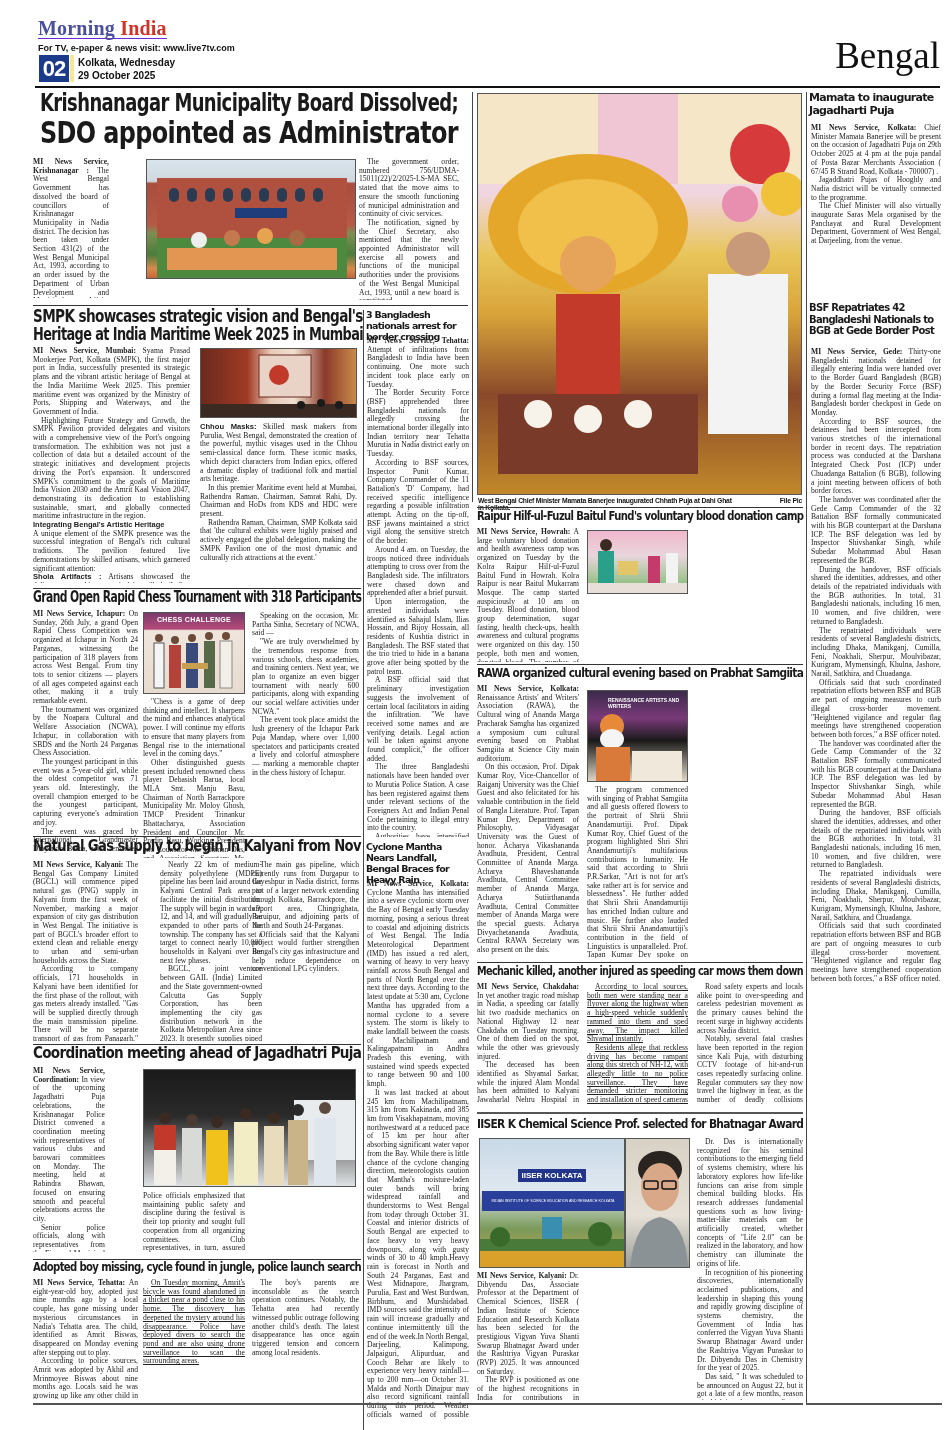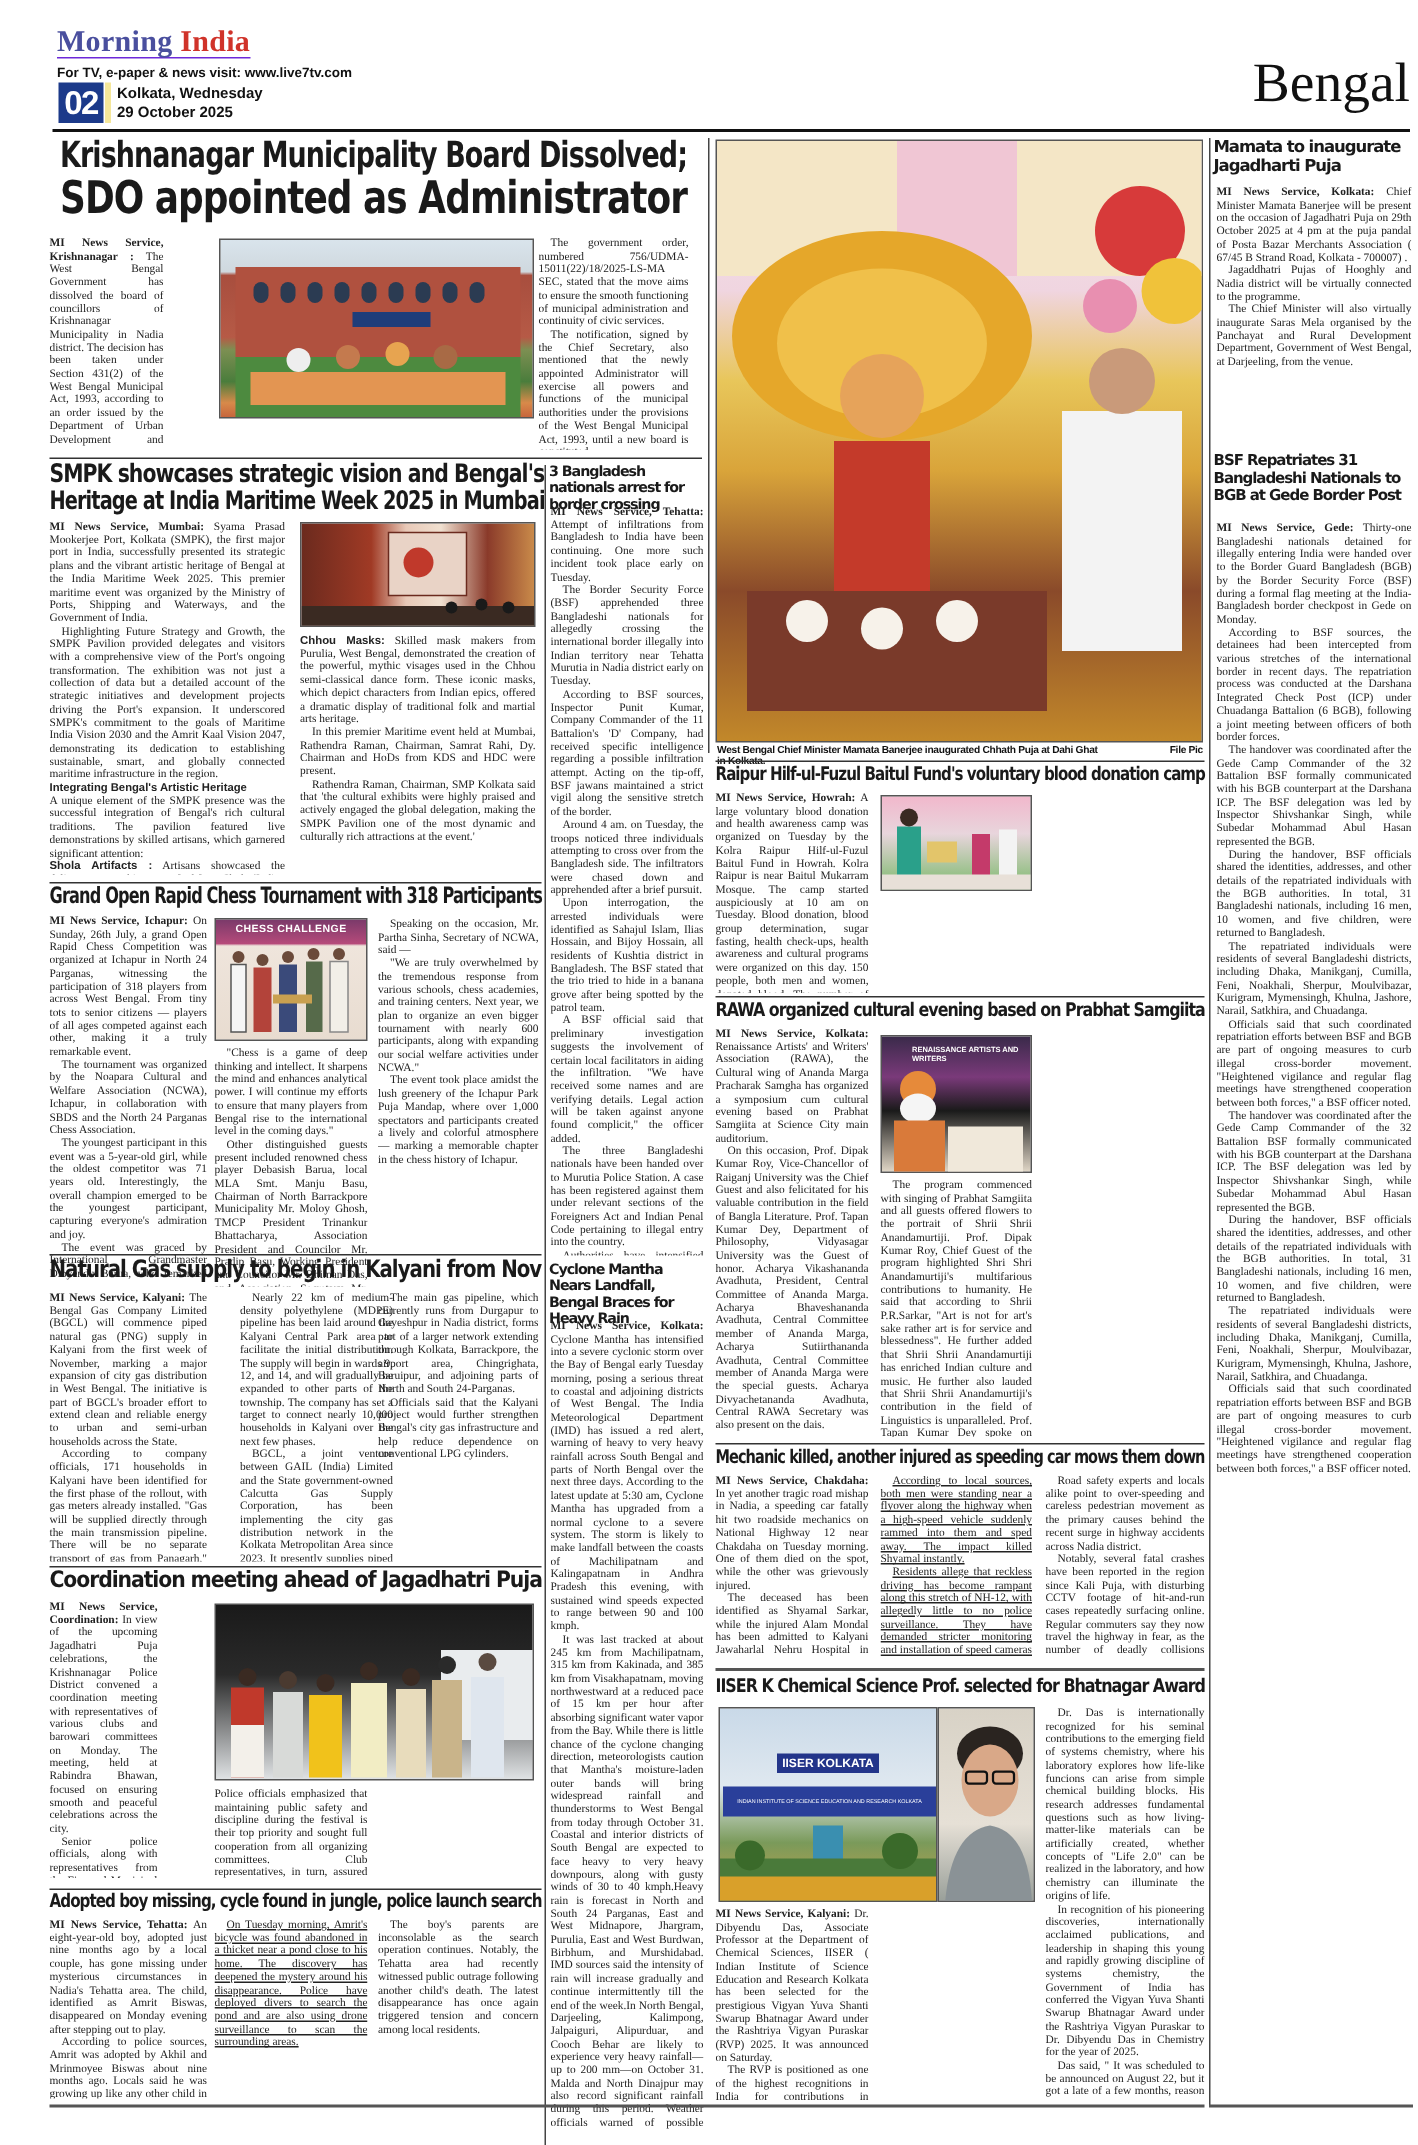--- a/index.html
+++ b/index.html
@@ -76,21 +76,21 @@
     <rect x="10" y="78" width="190" height="42" fill="#4d8a3f"></rect>
     <rect x="20" y="88" width="170" height="22" fill="#e39552"></rect>
     <circle cx="52" cy="80" r="8" fill="#eee"></circle>
       <circle cx="85" cy="78" r="8" fill="#c47a4e"></circle>
       <circle cx="118" cy="76" r="8" fill="#e7a450"></circle>
       <circle cx="150" cy="78" r="8" fill="#a86a45"></circle>
   </svg>
 </div>
 <div class="abs col" style="left:112px; top:283px; width:104px; height:24px;"></div>
 <div class="abs col" style="left:359px; top:158px; width:100px; height:142px;">
-  <p>The government order, numbered 756/UDMA-15011(22)/18/2025-LS-MA SEC, stated that the move aims to ensure the smooth functioning of municipal administration and continuity of civic services.</p>
+  <p>The government order, numbered 756/UDMA-15011(22)/2/2025-LS-MA SEC, stated that the move aims to ensure the smooth functioning of municipal administration and continuity of civic services.</p>
   <p>The notification, signed by the Chief Secretary, also mentioned that the newly appointed Administrator will exercise all powers and functions of the municipal authorities under the provisions of the West Bengal Municipal Act, 1993, until a new board is constituted.</p>
 </div>
 
 <div class="abs rule-h" style="left:33px; top:305px; width:435px;"></div>
 
 <div class="abs hl" style="left: 33px; top: 308px; width: 412px; font-size: 17px; transform: scaleX(0.800971); text-align: left;">SMPK showcases strategic vision and Bengal's</div>
 <div class="abs hl" style="left: 33px; top: 326px; width: 435px; font-size: 17px; transform: scaleX(0.758621); text-align: left;">Heritage at India Maritime Week 2025 in Mumbai</div>
 <div class="abs col" style="left:33px; top:347px; width:157px; height:236px;">
   <p class="first"><span class="byline">MI News Service, Mumbai:</span> <span>Syama Prasad Mookerjee Port, Kolkata (SMPK), the first major port in India, successfully presented its strategic plans and the vibrant artistic heritage of Bengal at the India Maritime Week 2025. This premier maritime event was organized by the Ministry of Ports, Shipping and Waterways, and the Government of India.</span></p>
   <p>Highlighting Future Strategy and Growth, the SMPK Pavilion provided delegates and visitors with a comprehensive view of the Port's ongoing transformation. The exhibition was not just a collection of data but a detailed account of the strategic initiatives and development projects driving the Port's expansion. It underscored SMPK's commitment to the goals of Maritime India Vision 2030 and the Amrit Kaal Vision 2047, demonstrating its dedication to establishing sustainable, smart, and globally connected maritime infrastructure in the region.</p>
@@ -336,21 +336,21 @@
   <p>Das said, " It was scheduled to be announced on August 22, but it got a late of a few months, reason of which is unknown to me."</p>
 </div>
 
 <div class="abs rule-v" style="left:806px; top:92px; height:1312px;"></div>
 <div class="abs sub-hl" style="left:809px; top:92px; width:132px; font-size:11px;">Mamata to inaugurate Jagadharti Puja</div>
 <div class="abs col" style="left:811px; top:124px; width:130px; height:173px;">
   <p class="first"><span class="byline">MI News Service, Kolkata:</span> <span>Chief Minister Mamata Banerjee will be present on the occasion of Jagadhatri Puja on 29th October 2025 at 4 pm at the puja pandal of Posta Bazar Merchants Association ( 67/45 B Strand Road, Kolkata - 700007) .</span></p>
   <p>Jagaddhatri Pujas of Hooghly and Nadia district will be virtually connected to the programme.</p>
   <p>The Chief Minister will also virtually inaugurate Saras Mela organised by the Panchayat and Rural Development Department, Government of West Bengal, at Darjeeling, from the venue.</p>
 </div>
-<div class="abs sub-hl" style="left:809px; top:302px; width:132px; font-size:10px;">BSF Repatriates 31 Bangladeshi Nationals to BGB at Gede Border Post</div>
+<div class="abs sub-hl" style="left:809px; top:302px; width:132px; font-size:10px;">BSF Repatriates 42 Bangladeshi Nationals to BGB at Gede Border Post</div>
 <div class="abs col" style="left:811px; top:348px; width:130px; height:1052px;">
   <p class="first"><span class="byline">MI News Service, Gede:</span> <span>Thirty-one Bangladeshi nationals detained for illegally entering India were handed over to the Border Guard Bangladesh (BGB) by the Border Security Force (BSF) during a formal flag meeting at the India-Bangladesh border checkpost in Gede on Monday.</span></p>
   <p>According to BSF sources, the detainees had been intercepted from various stretches of the international border in recent days. The repatriation process was conducted at the Darshana Integrated Check Post (ICP) under Chuadanga Battalion (6 BGB), following a joint meeting between officers of both border forces.</p>
   <p>The handover was coordinated after the Gede Camp Commander of the 32 Battalion BSF formally communicated with his BGB counterpart at the Darshana ICP. The BSF delegation was led by Inspector Shivshankar Singh, while Subedar Mohammad Abul Hasan represented the BGB.</p>
   <p>During the handover, BSF officials shared the identities, addresses, and other details of the repatriated individuals with the BGB authorities. In total, 31 Bangladeshi nationals, including 16 men, 10 women, and five children, were returned to Bangladesh.</p>
   <p>The repatriated individuals were residents of several Bangladeshi districts, including Dhaka, Manikganj, Cumilla, Feni, Noakhali, Sherpur, Moulvibazar, Kurigram, Mymensingh, Khulna, Jashore, Narail, Satkhira, and Chuadanga.</p>
   <p>Officials said that such coordinated repatriation efforts between BSF and BGB are part of ongoing measures to curb illegal cross-border movement. "Heightened vigilance and regular flag meetings have strengthened cooperation between both forces," a BSF officer noted.</p>
   <p>The handover was coordinated after the Gede Camp Commander of the 32 Battalion BSF formally communicated with his BGB counterpart at the Darshana ICP. The BSF delegation was led by Inspector Shivshankar Singh, while Subedar Mohammad Abul Hasan represented the BGB.</p>
   <p>During the handover, BSF officials shared the identities, addresses, and other details of the repatriated individuals with the BGB authorities. In total, 31 Bangladeshi nationals, including 16 men, 10 women, and five children, were returned to Bangladesh.</p>
   <p>The repatriated individuals were residents of several Bangladeshi districts, including Dhaka, Manikganj, Cumilla, Feni, Noakhali, Sherpur, Moulvibazar, Kurigram, Mymensingh, Khulna, Jashore, Narail, Satkhira, and Chuadanga.</p>

